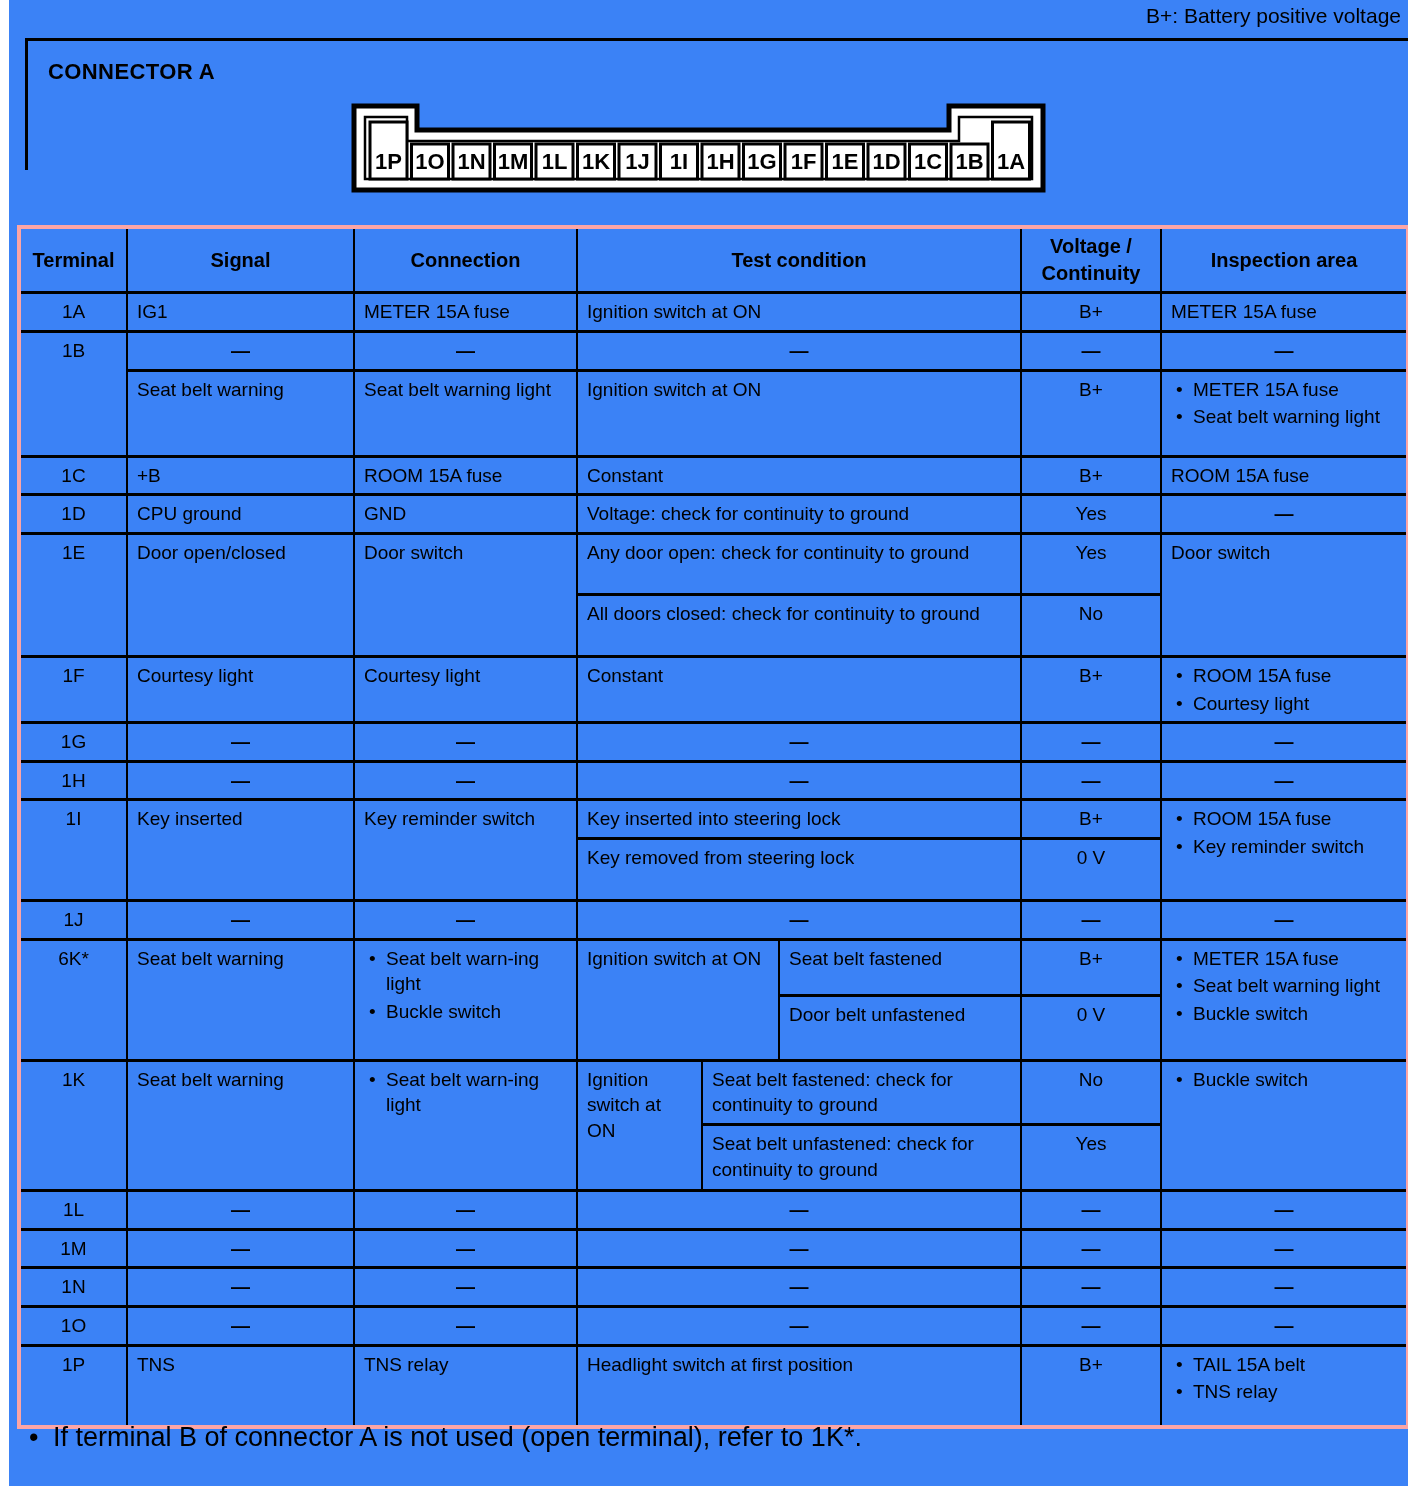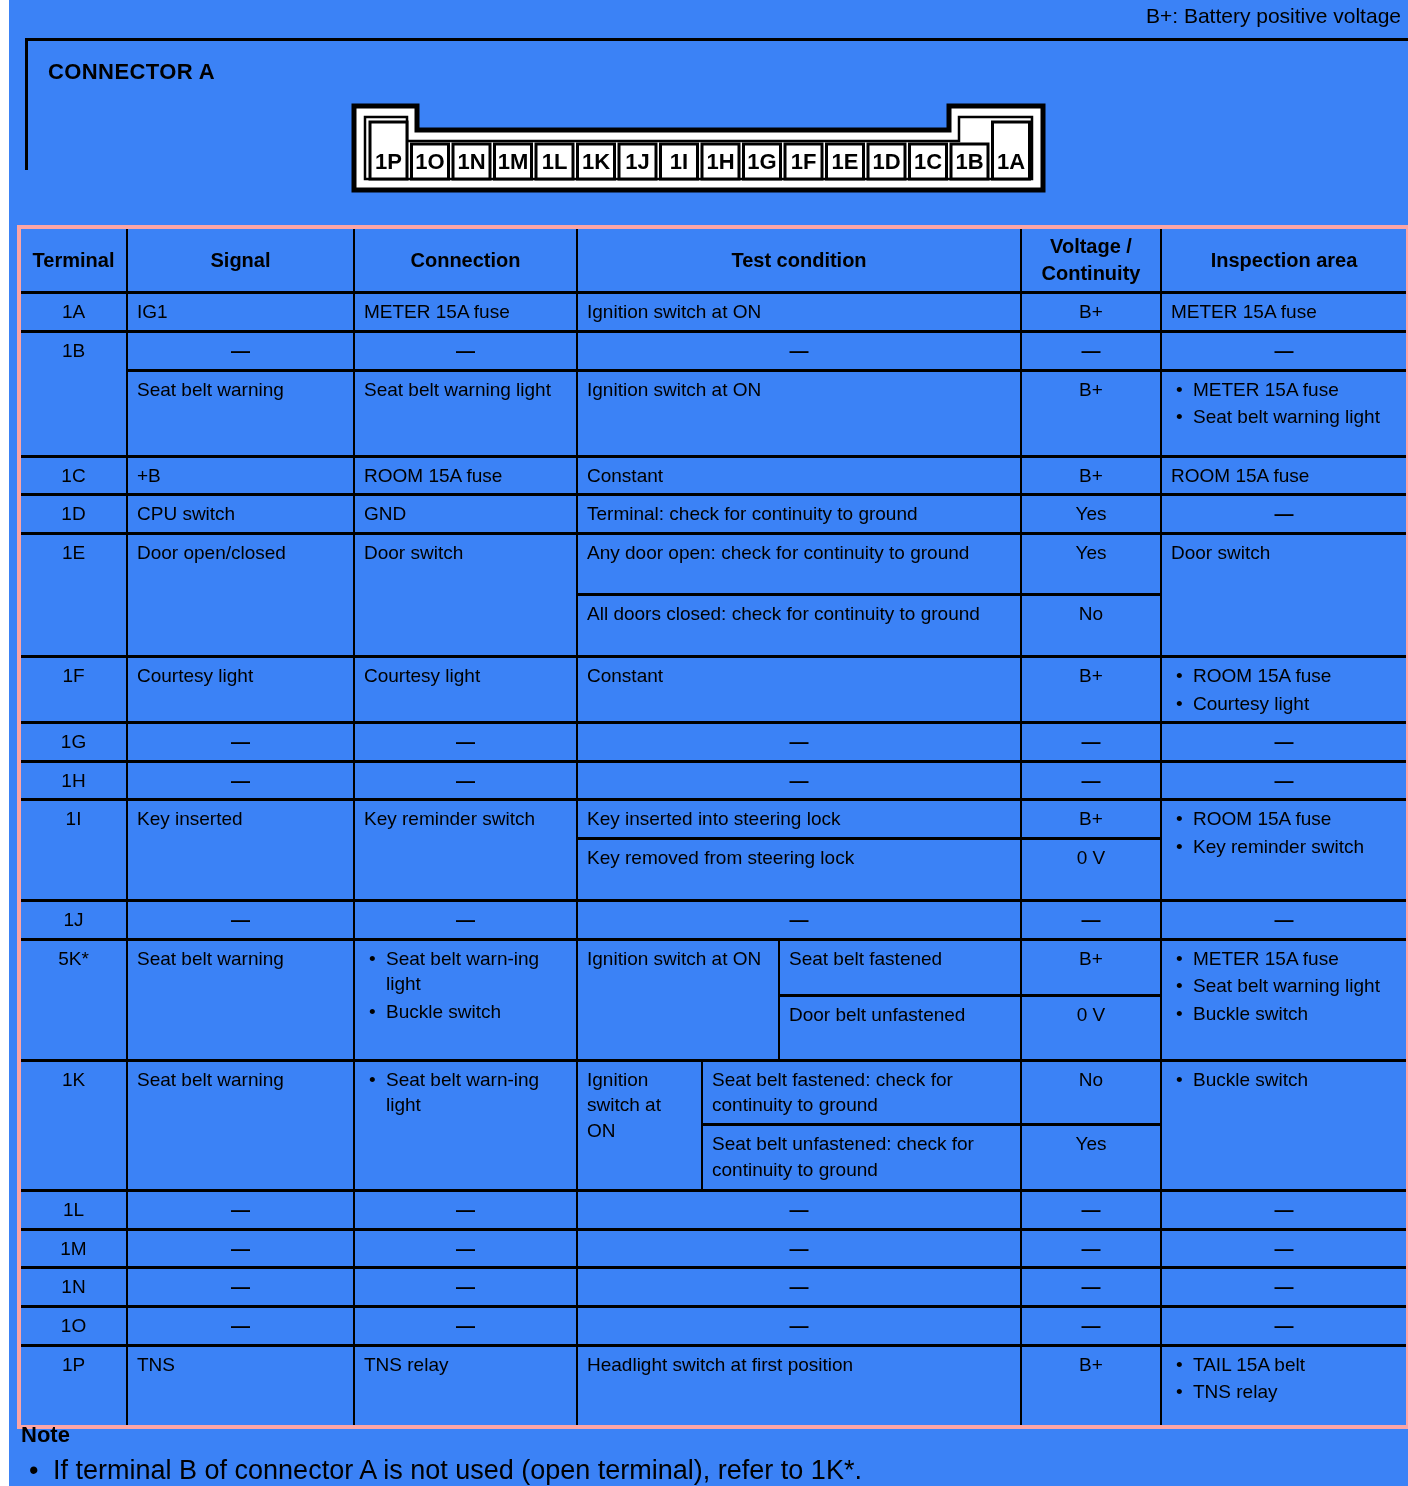--- a/index.html
+++ b/index.html
@@ -140,23 +140,23 @@
       <td class="term">1C</td>
       <td>+B</td>
       <td>ROOM 15A fuse</td>
       <td colspan="3">Constant</td>
       <td class="ctr">B+</td>
       <td>ROOM 15A fuse</td>
     </tr>
 
     <tr style="height:38px">
       <td class="term">1D</td>
-      <td>CPU switch</td>
+      <td>CPU ground</td>
       <td>GND</td>
-      <td colspan="3">Terminal: check for continuity to ground</td>
+      <td colspan="3">Voltage: check for continuity to ground</td>
       <td class="ctr">Yes</td>
       <td class="dashc">—</td>
     </tr>
 
     <tr style="height:61px">
       <td class="term" rowspan="2">1E</td>
       <td rowspan="2">Door open/closed</td>
       <td rowspan="2">Door switch</td>
       <td colspan="3">Any door open: check for continuity to ground</td>
       <td class="ctr">Yes</td>
@@ -216,21 +216,21 @@
     <tr style="height:38px">
       <td class="term">1J</td>
       <td class="dashc">—</td>
       <td class="dashc">—</td>
       <td class="dashc" colspan="3">—</td>
       <td class="dashc">—</td>
       <td class="dashc">—</td>
     </tr>
 
     <tr style="height:56px">
-      <td class="term" rowspan="2">5K*</td>
+      <td class="term" rowspan="2">6K*</td>
       <td rowspan="2">Seat belt warning</td>
       <td rowspan="2">
         <div class="bi">Seat belt warn-ing light</div>
         <div class="bi">Buckle switch</div>
       </td>
       <td colspan="2" rowspan="2">Ignition switch at ON</td>
       <td>Seat belt fastened</td>
       <td class="ctr">B+</td>
       <td rowspan="2">
         <div class="bi">METER 15A fuse</div>
@@ -305,17 +305,16 @@
       <td class="ctr">B+</td>
       <td>
         <div class="bi">TAIL 15A belt</div>
         <div class="bi">TNS relay</div>
       </td>
     </tr>
   </tbody>
     </table>
 
   <div class="note">
-    <div class="note-title">Note</div>
     <div class="note-item">If terminal B of connector A is not used (open terminal), refer to 1K*.</div>
   </div>
 
 </div>
 
 </body></html>

